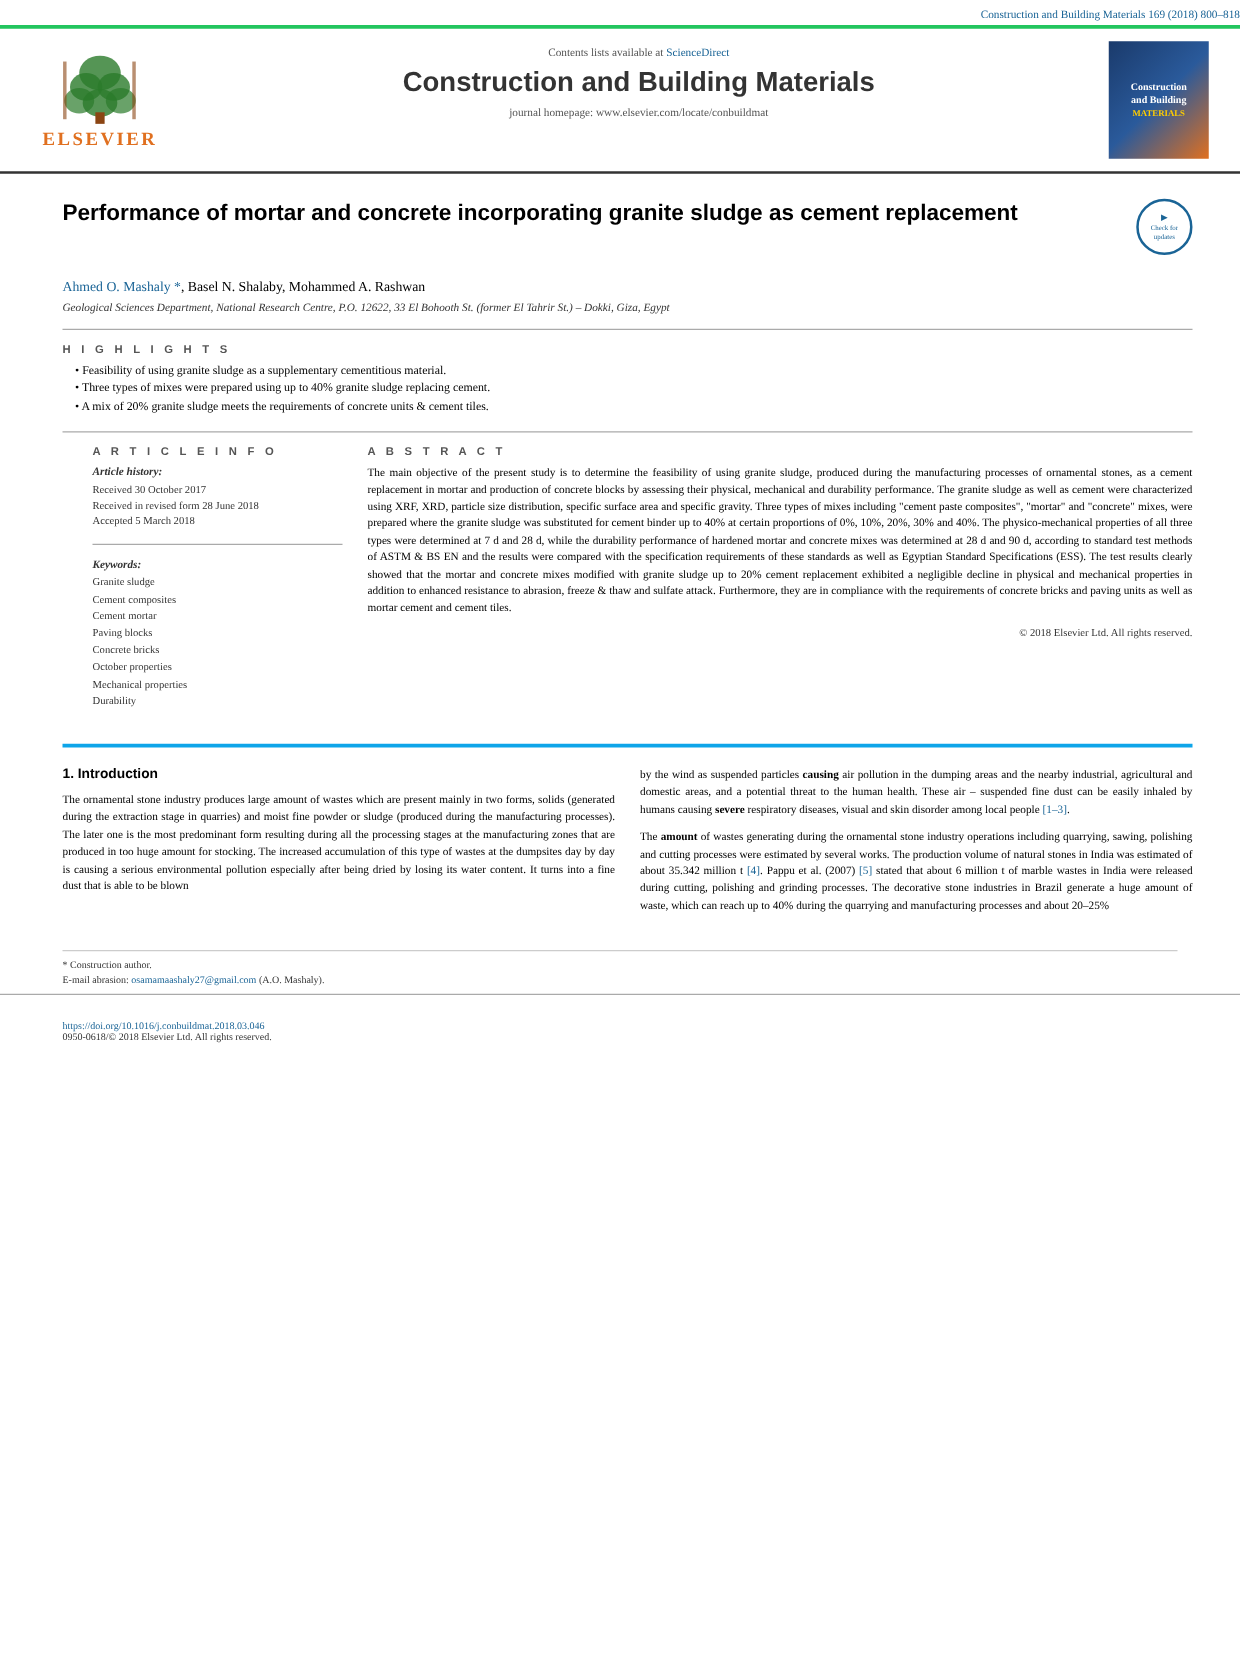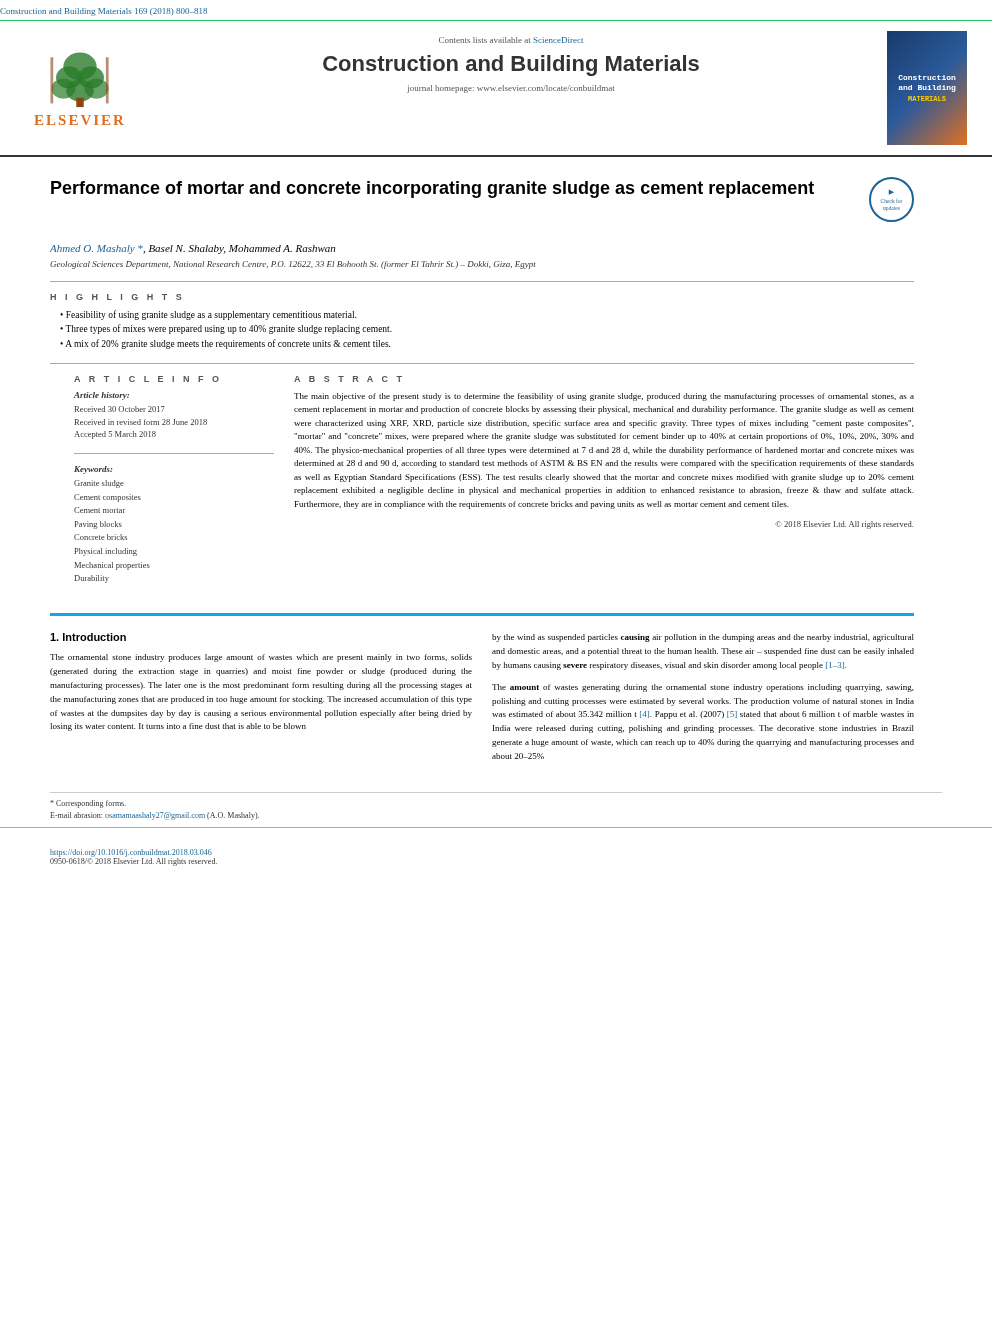--- a/index.html
+++ b/index.html
@@ -13,25 +13,25 @@
     }
 
     .page-container {
       width: 992px;
       background: #fff;
       padding: 0;
     }
 
     
     .top-citation-bar {
-      text-align: left;
+      text-align: right;
       padding: 6px 0 4px;
       font-size: 9px;
       color: #1a6496;
-      border-bottom: 1px solid #22c55e;
+      border-bottom: 3px solid #22c55e;
     }
 
     
     .journal-header {
       display: flex;
       align-items: stretch;
       padding: 10px 20px;
       border-bottom: 2px solid #333;
     }
 
@@ -94,49 +94,49 @@
 
     .journal-header-right {
       width: 90px;
       display: flex;
       align-items: center;
       justify-content: center;
     }
 
     .journal-cover-box {
       width: 80px;
-      height: 114px;
+      height: 94px;
       background: linear-gradient(135deg, #1a3a6b 0%, #2a5a9b 50%, #e07020 100%);
       display: flex;
       flex-direction: column;
       align-items: center;
       justify-content: center;
       padding: 4px;
       color: white;
       font-size: 7px;
       font-weight: bold;
       text-align: center;
-      font-family: Liberation Mono, monospace;
+      font-family: Liberation Serif, serif;
     }
 
     .journal-cover-title {
       font-size: 8px;
       font-weight: bold;
       line-height: 1.2;
     }
 
     .journal-cover-subtitle {
       font-size: 7px;
       color: #ffcc00;
       margin-top: 2px;
     }
 
     
     .article-content {
-      padding: 20px 78px 20px 50px;
+      padding: 20px 38px 20px 50px;
     }
 
     
     .article-title-section {
       display: flex;
       align-items: flex-start;
       margin-bottom: 12px;
       padding-bottom: 8px;
     }
 
@@ -162,21 +162,20 @@
       color: #1a6496;
       text-align: center;
       line-height: 1.2;
     }
 
     
     .authors-line {
       font-size: 11px;
       color: #000;
       margin-bottom: 5px;
-      font-style: italic;
     }
 
     .author-link {
       color: #1a6496;
     }
 
     .affiliation-line {
       font-size: 9px;
       font-style: italic;
       color: #333;
@@ -433,21 +432,21 @@
         <hr class="section-divider">
 
         <div class="article-info-block">
           <div class="info-sub-label">Keywords:</div>
           <div class="keywords-list">
             <div>Granite sludge</div>
             <div>Cement composites</div>
             <div>Cement mortar</div>
             <div>Paving blocks</div>
             <div>Concrete bricks</div>
-            <div>Physical including</div>
+            <div>October properties</div>
             <div>Mechanical properties</div>
             <div>Durability</div>
           </div>
         </div>
       </div>
 
       <div class="abstract-col">
         <div class="section-label">A B S T R A C T</div>
         <div class="abstract-text">The main objective of the present study is to determine the feasibility of using granite sludge, produced during the manufacturing processes of ornamental stones, as a cement replacement in mortar and production of concrete blocks by assessing their physical, mechanical and durability performance. The granite sludge as well as cement were characterized using XRF, XRD, particle size distribution, specific surface area and specific gravity. Three types of mixes including "cement paste composites", "mortar" and "concrete" mixes, were prepared where the granite sludge was substituted for cement binder up to 40% at certain proportions of 0%, 10%, 20%, 30% and 40%. The physico-mechanical properties of all three types were determined at 7 d and 28 d, while the durability performance of hardened mortar and concrete mixes was determined at 28 d and 90 d, according to standard test methods of ASTM &amp; BS EN and the results were compared with the specification requirements of these standards as well as Egyptian Standard Specifications (ESS). The test results clearly showed that the mortar and concrete mixes modified with granite sludge up to 20% cement replacement exhibited a negligible decline in physical and mechanical properties in addition to enhanced resistance to abrasion, freeze &amp; thaw and sulfate attack. Furthermore, they are in compliance with the requirements of concrete bricks and paving units as well as mortar cement and cement tiles.</div>
         <div class="copyright-line">© 2018 Elsevier Ltd. All rights reserved.</div>
@@ -472,21 +471,21 @@
           </p>
         </div>
 
       </div>
     </div>
 
   </div>
 
   <div class="footnote-section">
     <div class="footnote-text">
-      <div>* Corresponding forms.</div>
+      <div>* Construction author.</div>
       <div>
         <span>E-mail abrasion: </span>
         <span class="sciencedirect-link">osamamaashaly27@gmail.com</span>
         <span>(A.O. Mashaly).</span>
       </div>
     </div>
   </div>
 
   <div class="article-footer">
     <div class="footer-left">

